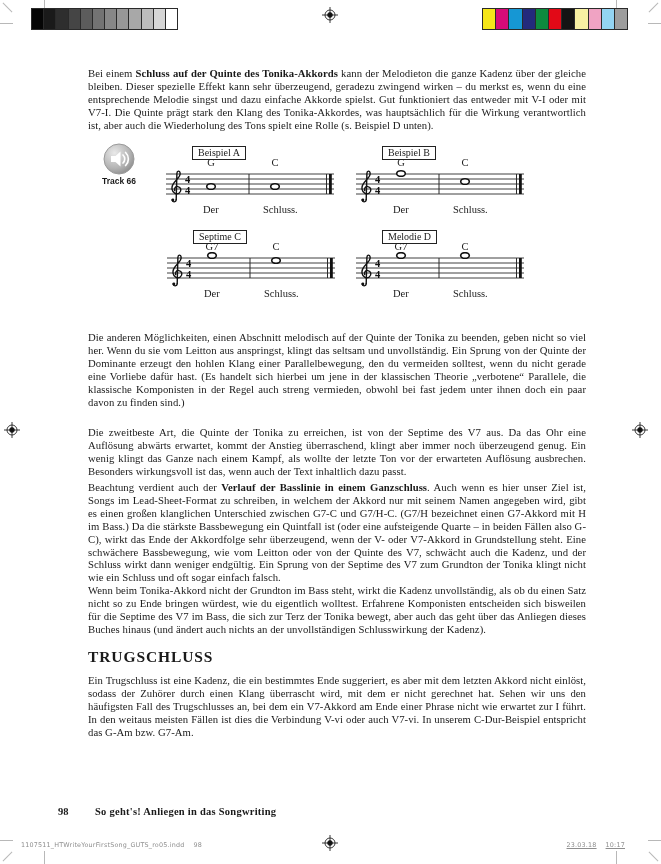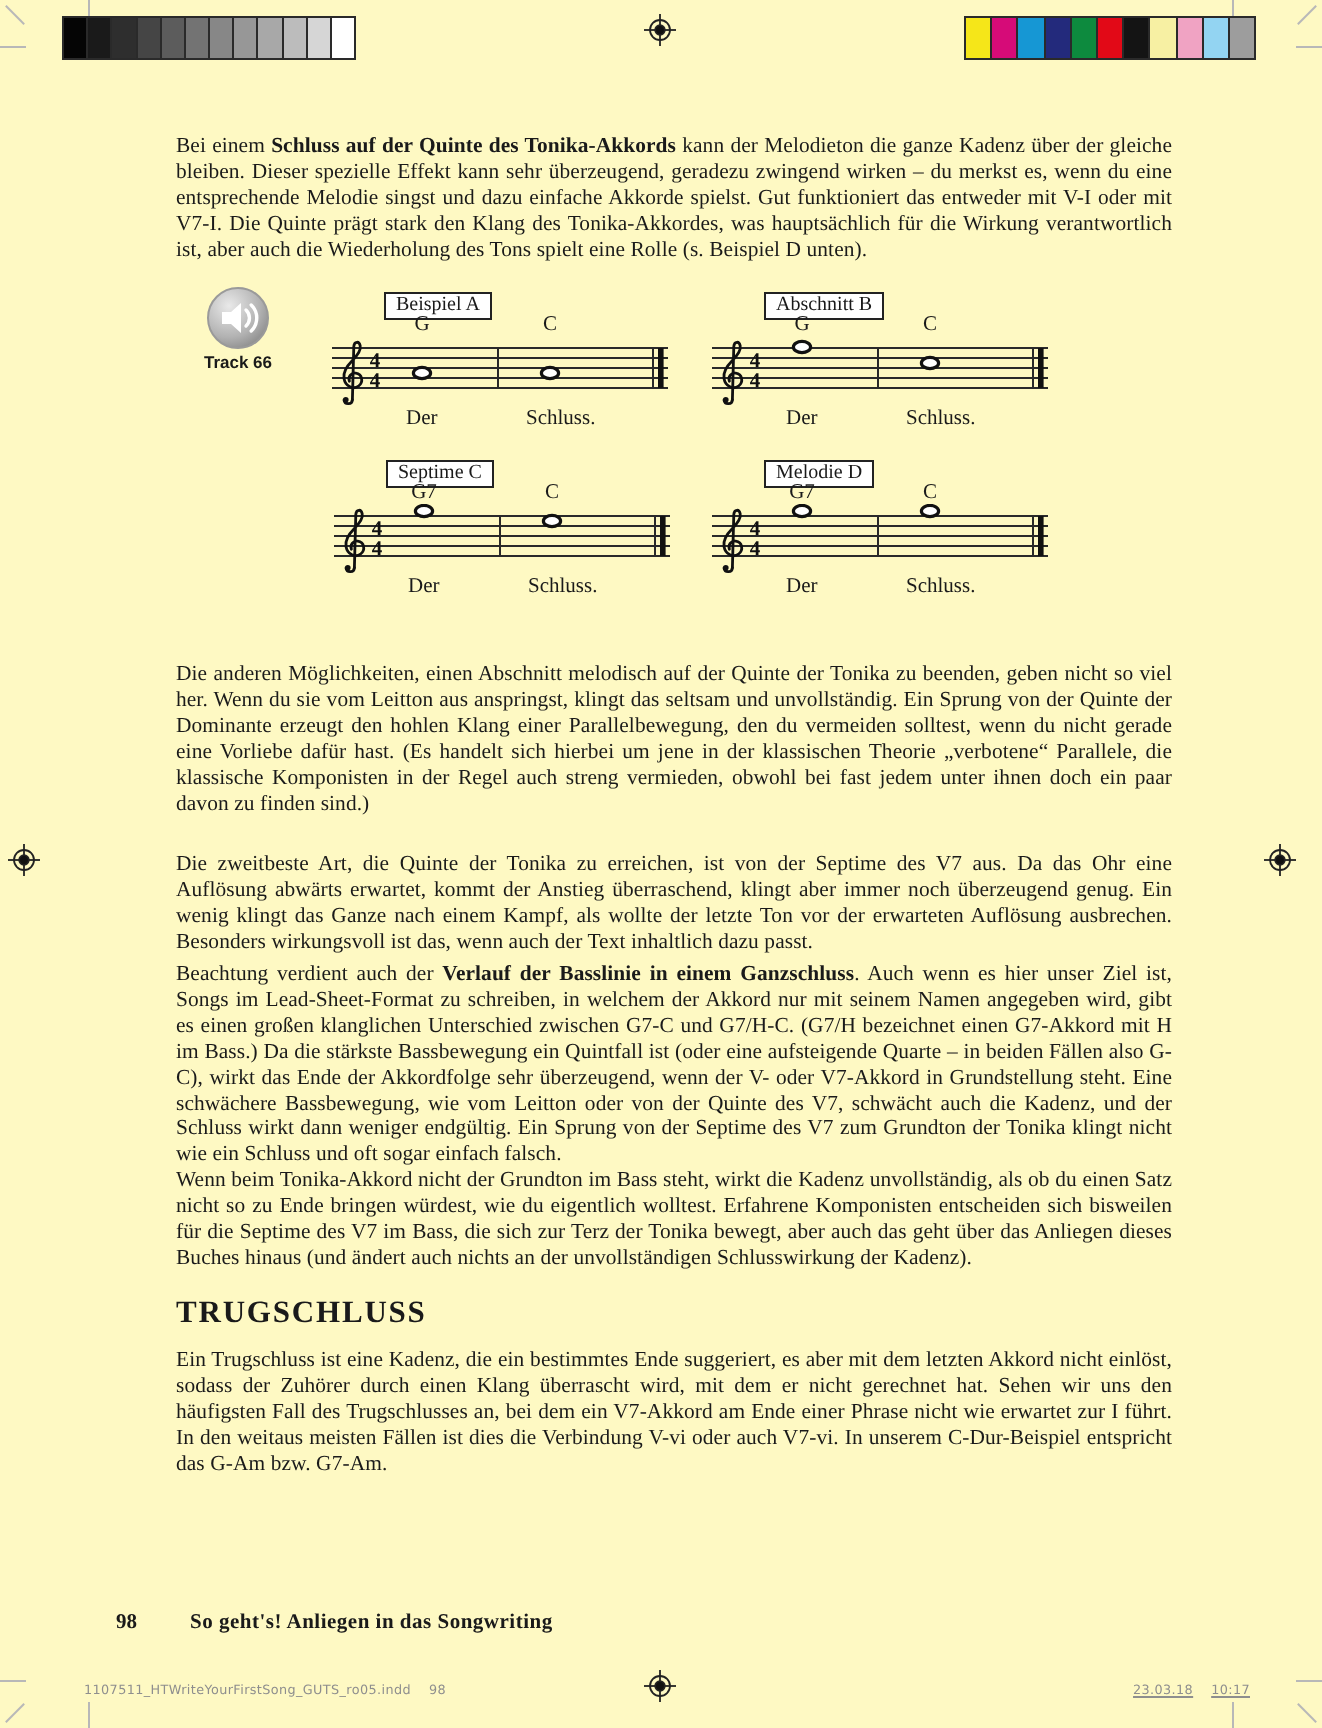--- a/index.html
+++ b/index.html
@@ -1,16 +1,16 @@
 <!DOCTYPE html>
 <html><head>
 <meta charset="utf-8">
 <style>
   html,body{margin:0;padding:0;background:#e9e9e9;}
-  .canvas{position:relative;width:661px;height:864px;background:#fef9c3;overflow:hidden;
+  .canvas{position:relative;width:661px;height:864px;background:#ffffff;overflow:hidden;
           font-family:"Liberation Serif",serif;color:#1a1a1a;}
   
   .bar{position:absolute;top:8px;height:22px;display:flex;border:1px solid #2a2a2a;box-sizing:border-box;}
   .bar .cell{flex:1 1 auto;border-left:1px solid #2a2a2a;}
   .bar .cell:first-child{border-left:none;}
   svg.regmark{position:absolute;}
   svg.regmark line, svg.regmark circle{stroke:#222;stroke-width:0.9;}
   .cropline{position:absolute;background:#b8b8b8;}
   .cropdiag{position:absolute;width:13px;height:1px;background:#b8b8b8;}
   
@@ -144,21 +144,21 @@
      <line x1="84" y1="6" x2="84" y2="26" stroke="#2a2a2a" stroke-width="1"></line>
      <line x1="161.5" y1="6" x2="161.5" y2="26" stroke="#2a2a2a" stroke-width="1"></line>
      <rect x="164" y="6" width="2.8" height="20" fill="#111"></rect>
      <ellipse cx="46" cy="18.5" rx="4.3" ry="2.8" fill="#fff" stroke="#111" stroke-width="1.6"></ellipse>
           <ellipse cx="110" cy="18.5" rx="4.3" ry="2.8" fill="#fff" stroke="#111" stroke-width="1.6"></ellipse>
         </svg></div>
     <span class="lyric l1">Der</span>
     <span class="lyric l2">Schluss.</span>
   </div>
   <div class="example-cell" style="left:355px;top:146px;">
-    <span class="ex-label">Abschnitt B</span>
+    <span class="ex-label">Beispiel B</span>
     <span class="chord c1">G</span>
     <span class="chord c2">C</span>
     <div class="staff"><svg width="170" height="36" viewBox="0 0 170 36">
           <line x1="1" y1="6" x2="169" y2="6" stroke="#2a2a2a" stroke-width="0.9"></line>
           <line x1="1" y1="11" x2="169" y2="11" stroke="#2a2a2a" stroke-width="0.9"></line>
           <line x1="1" y1="16" x2="169" y2="16" stroke="#2a2a2a" stroke-width="0.9"></line>
           <line x1="1" y1="21" x2="169" y2="21" stroke="#2a2a2a" stroke-width="0.9"></line>
           <line x1="1" y1="26" x2="169" y2="26" stroke="#2a2a2a" stroke-width="0.9"></line>
      <path d="M11.2 31.8 L11.9 5.2 C12.1 2.6 14.6 2.4 15.1 4.9 C15.6 7.4 13.6 9.8 11.2 12.2 C8.2 15.2 6.4 17.8 7 21.2 C7.7 25.2 11.7 27 14.3 25 C16.9 23 16.1 19 12.9 18.6 C10.4 18.3 8.9 20.4 9.7 22.6" fill="none" stroke="#111" stroke-width="1.4" stroke-linecap="round"></path>
      <path d="M11.2 31.8 C11.1 34.4 7.4 34.6 7 32" fill="none" stroke="#111" stroke-width="1.4" stroke-linecap="round"></path>
@@ -228,20 +228,20 @@
   <p class="para" style="top:481px;margin:0;"><span>Beachtung verdient auch der </span><span class="b">Verlauf der Basslinie in einem Ganzschluss</span><span>. Auch wenn es hier unser Ziel ist, Songs im Lead-Sheet-Format zu schreiben, in welchem der Akkord nur mit seinem Namen angegeben wird, gibt es einen großen klanglichen Unterschied zwischen G7-C und G7/H-C. (G7/H bezeichnet einen G7-Akkord mit H im Bass.) Da die stärkste Bassbewegung ein Quintfall ist (oder eine aufsteigende Quarte – in beiden Fällen also G-C), wirkt das Ende der Akkordfolge sehr überzeugend, wenn der V- oder V7-Akkord in Grundstellung steht. Eine schwächere Bassbewegung, wie vom Leitton oder von der Quinte des V7, schwächt auch die Kadenz, und der Schluss wirkt dann weniger endgültig. Ein Sprung von der Septime des V7 zum Grundton der Tonika klingt nicht wie ein Schluss und oft sogar einfach falsch.</span></p>
   <p class="para" style="top:584px;margin:0;">Wenn beim Tonika-Akkord nicht der Grundton im Bass steht, wirkt die Kadenz unvollständig, als ob du einen Satz nicht so zu Ende bringen würdest, wie du eigentlich wolltest. Erfahrene Komponisten entscheiden sich bisweilen für die Septime des V7 im Bass, die sich zur Terz der Tonika bewegt, aber auch das geht über das Anliegen dieses Buches hinaus (und ändert auch nichts an der unvollständigen Schlusswirkung der Kadenz).</p>
 
   <h2 class="h1" style="margin:0;">TRUGSCHLUSS</h2>
 
   <p class="para" style="top:674px;margin:0;">Ein Trugschluss ist eine Kadenz, die ein bestimmtes Ende suggeriert, es aber mit dem letzten Akkord nicht einlöst, sodass der Zuhörer durch einen Klang überrascht wird, mit dem er nicht gerechnet hat. Sehen wir uns den häufigsten Fall des Trugschlusses an, bei dem ein V7-Akkord am Ende einer Phrase nicht wie erwartet zur I führt. In den weitaus meisten Fällen ist dies die Verbindung V-vi oder auch V7-vi. In unserem C-Dur-Beispiel entspricht das G-Am bzw. G7-Am.</p>
 
   <div class="footer-page">98</div>
   <div class="footer-title">So geht's! Anliegen in das Songwriting</div>
 
-  <div class="slug" style="left:42px;">
+  <div class="slug" style="left:21px;">
     <span>1107511_HTWriteYourFirstSong_GUTS_ro05.indd</span><span>98</span>
   </div>
   <div class="slug" style="right:36px;text-decoration:underline;">
     <span>23.03.18</span><span>10:17</span>
   </div>
 
 </div>
 
 </body></html>

